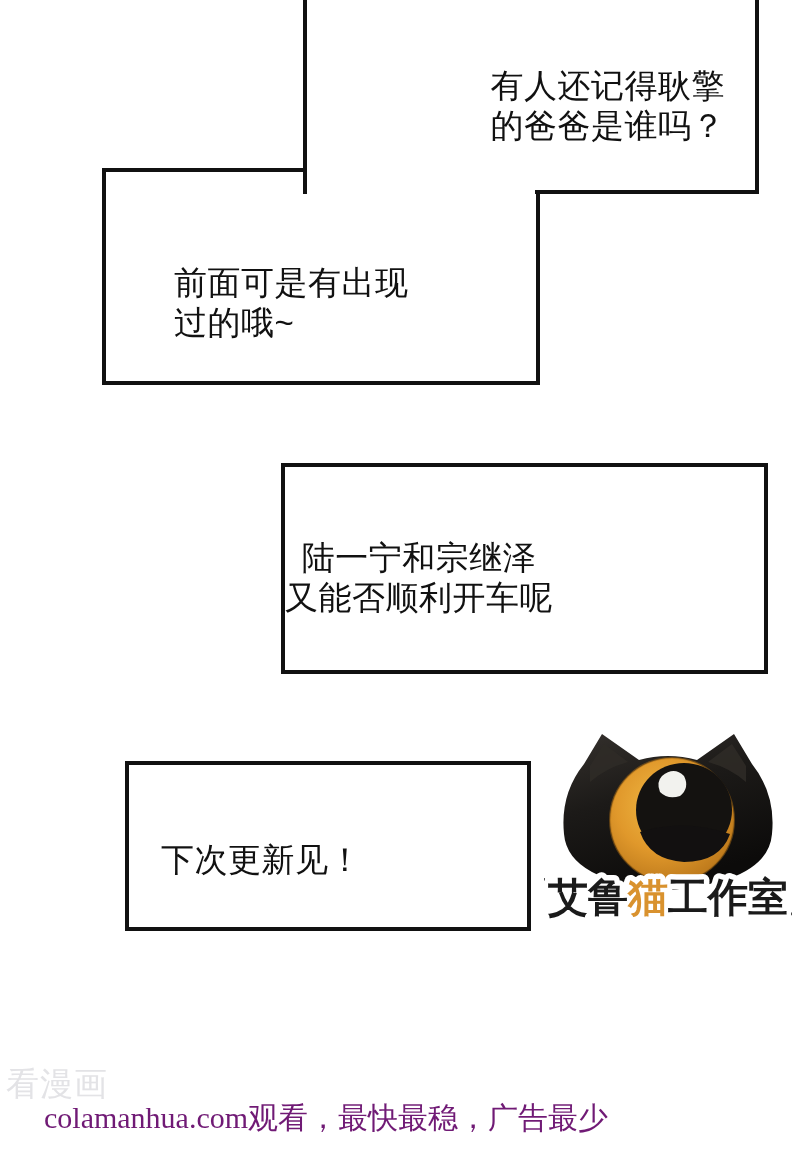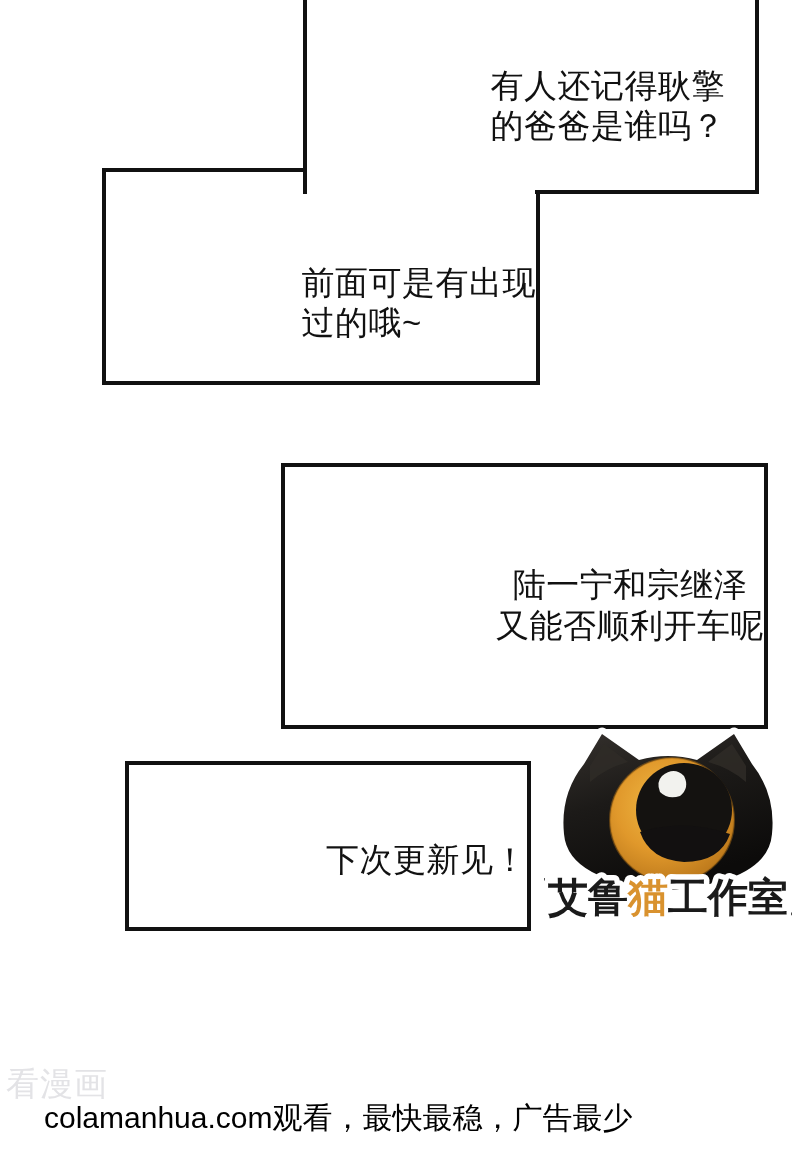--- a/index.html
+++ b/index.html
@@ -20,21 +20,20 @@
 
   
   .caption-box {
     position: absolute;
     box-sizing: border-box;
     background: #ffffff;
     border: 4px solid #111111;
     display: flex;
     align-items: center;
     z-index: 2;
-    justify-content: flex-end;
   }
   .caption-text {
     font-family: "Liberation Sans", "DejaVu Sans", sans-serif;
     color: #111111;
     font-weight: 500;
     line-height: 1.22;
     white-space: pre-line;
     letter-spacing: 0.5px;
     margin-top: 29px;
   }
@@ -87,22 +86,22 @@
     height: 12px;
     background: #ffffff;
     z-index: 4;
   }
 
   
   #box-3 {
     left: 281px;
     top: 463px;
     width: 487px;
-    height: 266px;
-    justify-content: flex-end;
+    height: 211px;
+    justify-content: flex-start;
     align-items: center;
     padding: 0 0 10px 0;
   }
   #box-3 .caption-text {
     font-size: 33px;
     text-align: center;
   }
 
   
   #box-4 {
@@ -148,23 +147,23 @@
     font-family: Liberation Serif, serif;
     font-size: 33px;
     color: #e3e3e6;
     letter-spacing: 1px;
     user-select: none;
   }
   #watermark-line {
     position: absolute;
     left: 44px;
     top: 40px;
-    font-family: Liberation Sans, sans-serif;
+    font-family: Liberation Serif, serif;
     font-size: 30px;
-    color: #000000;
+    color: #701a75;
     letter-spacing: 0px;
     white-space: nowrap;
   }
 </style>
 </head>
 <body>
 
 <div id="page">
 
   <div class="caption-box" id="box-1">

